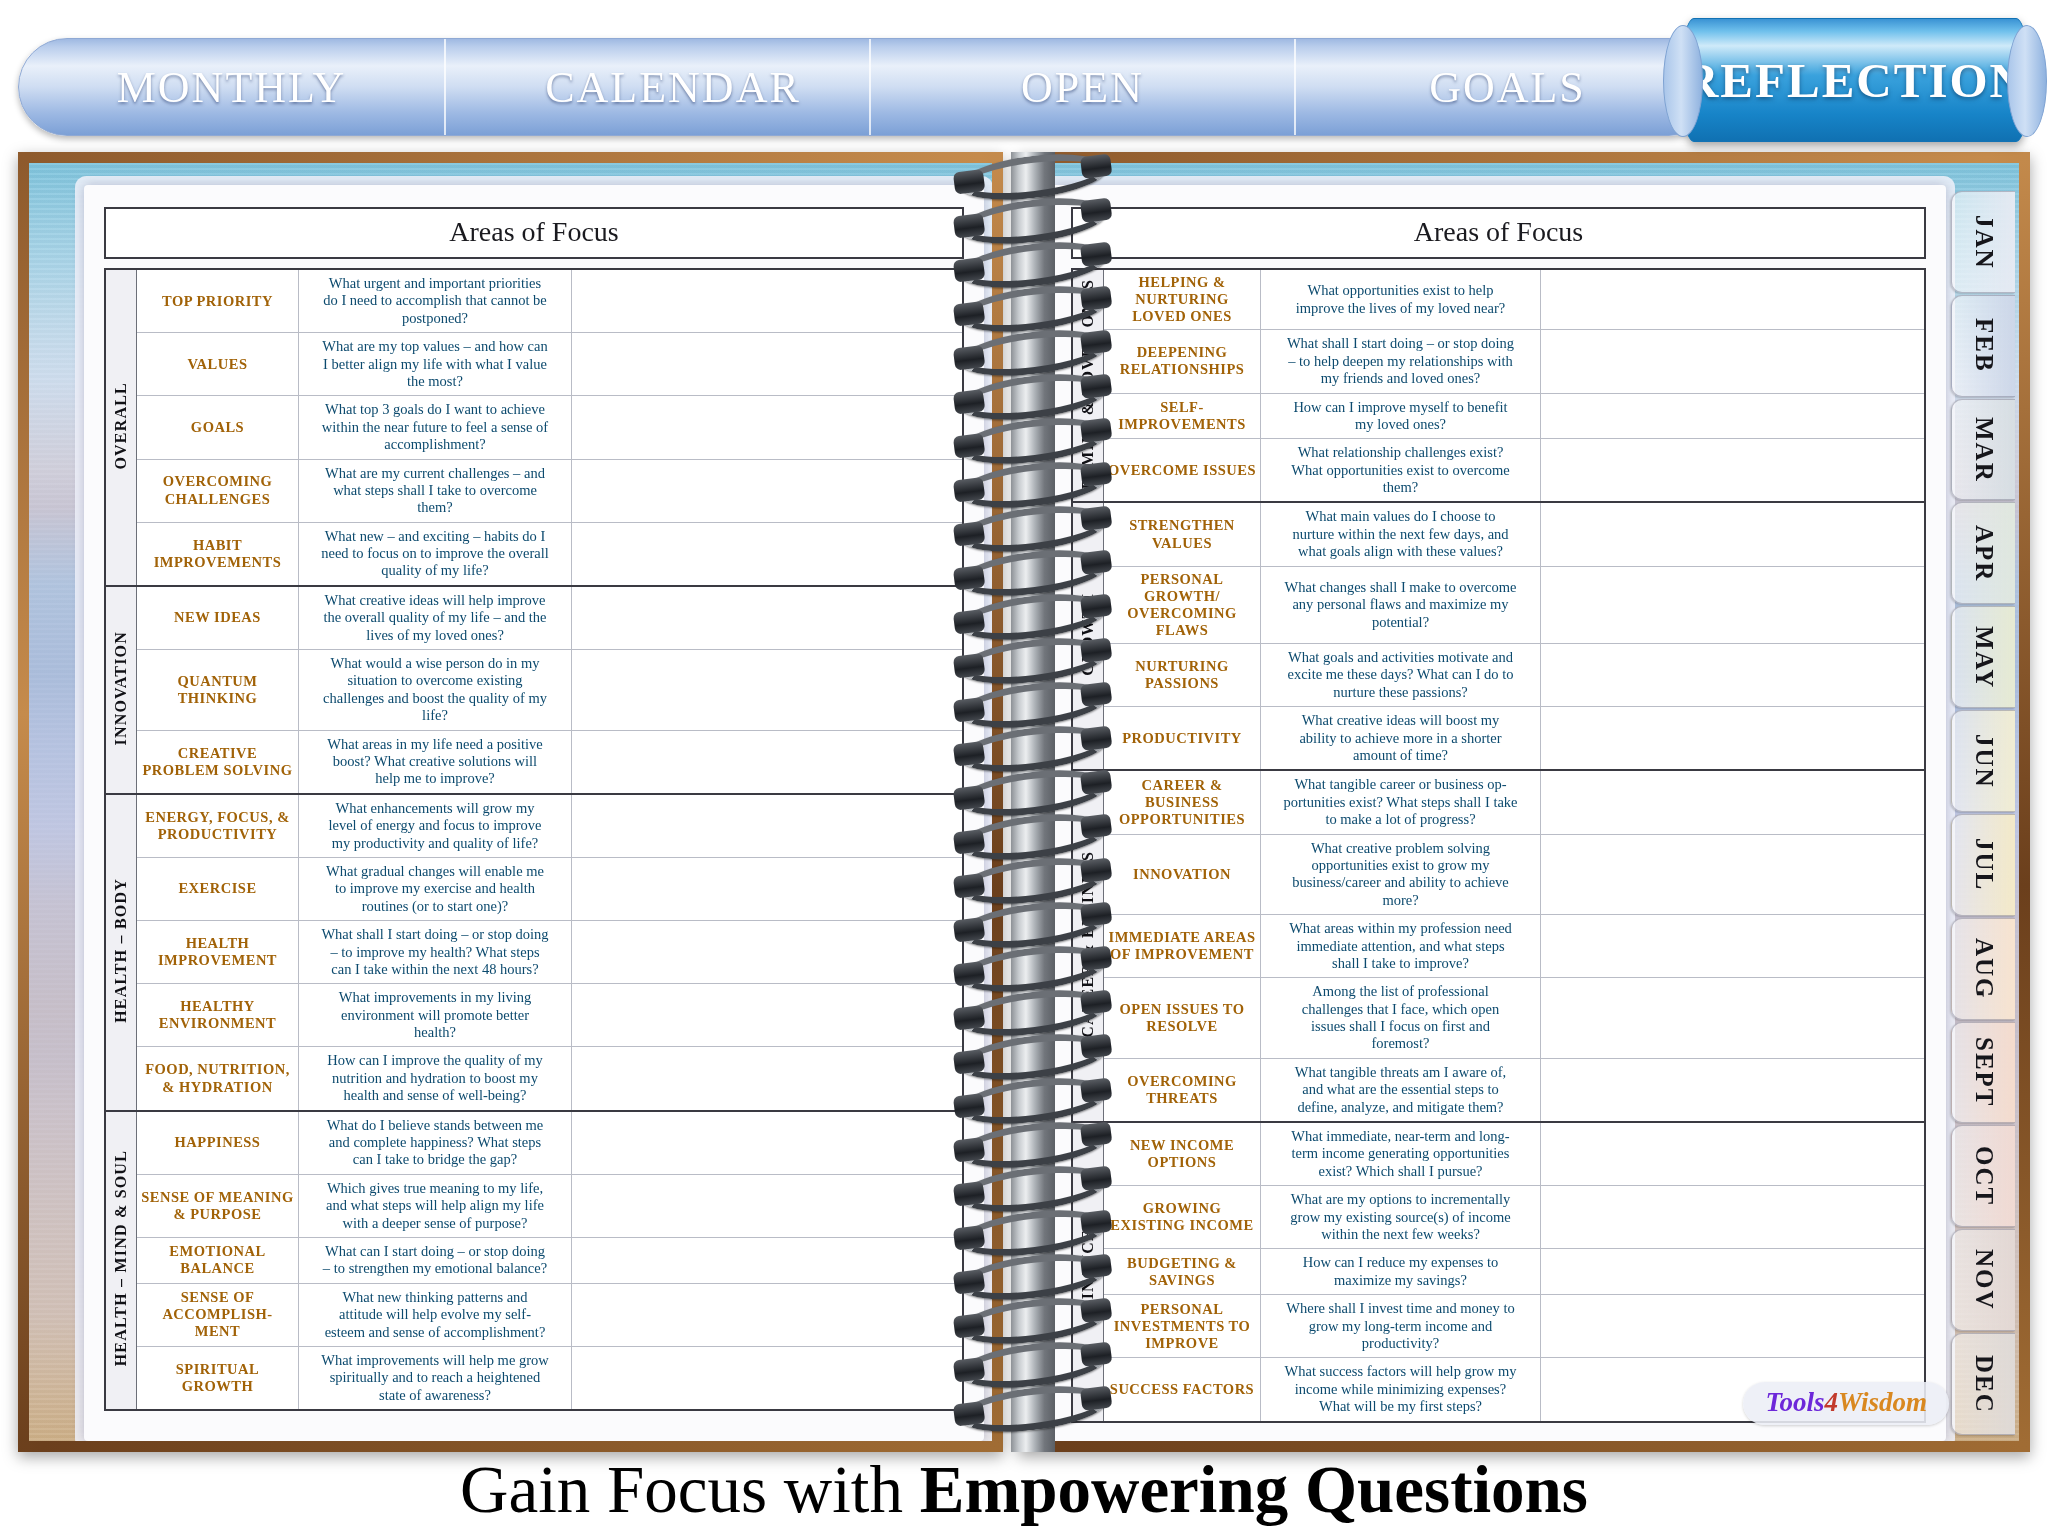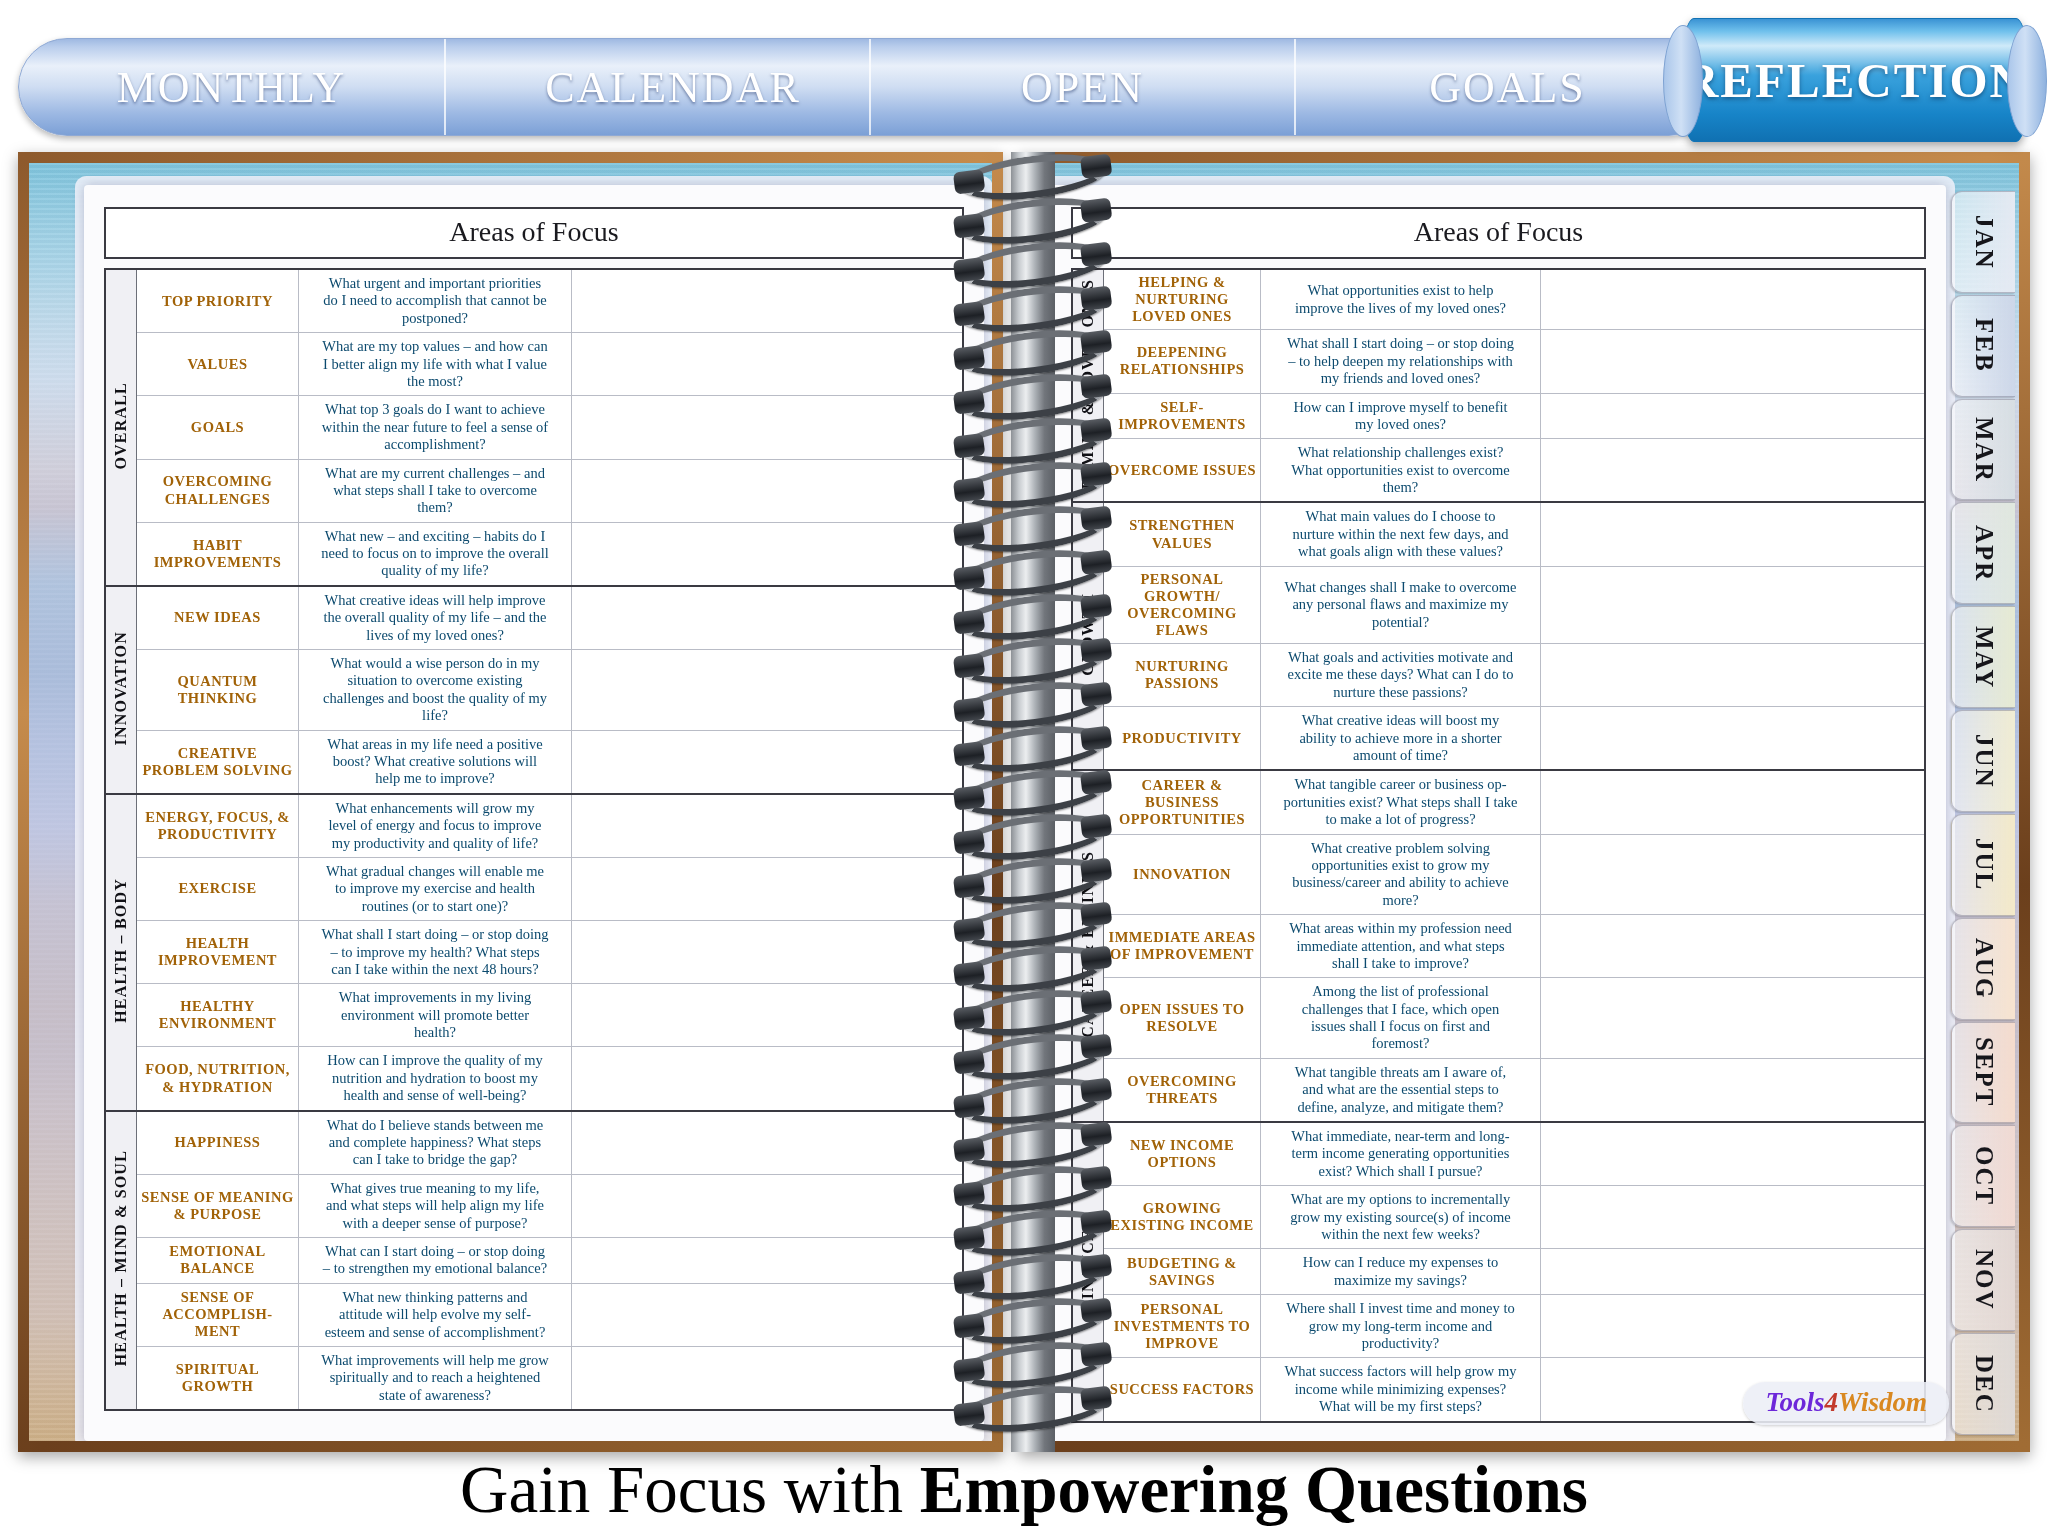--- a/index.html
+++ b/index.html
@@ -393,21 +393,21 @@
                 <td class="blank"></td>
               </tr>
               <tr class="secstart">
                 <td class="grp" rowspan="5"><span>HEALTH – MIND &amp; SOUL</span></td>
                 <td class="area">HAPPINESS</td>
                 <td class="q">What do I believe stands between me and complete happiness? What steps can I take to bridge the gap?</td>
                 <td class="blank"></td>
               </tr>
               <tr>
                 <td class="area">SENSE OF MEANING &amp; PURPOSE</td>
-                <td class="q">What gives true meaning to my life, and what steps will help align my life with a deeper sense of purpose?</td>
+                <td class="q">Which gives true meaning to my life, and what steps will help align my life with a deeper sense of purpose?</td>
                 <td class="blank"></td>
               </tr>
               <tr>
                 <td class="area">EMOTIONAL BALANCE</td>
                 <td class="q">What can I start doing – or stop doing – to strengthen my emotional balance?</td>
                 <td class="blank"></td>
               </tr>
               <tr>
                 <td class="area">SENSE OF ACCOMPLISH-MENT</td>
                 <td class="q">What new thinking patterns and attitude will help evolve my self-esteem and sense of accomplishment?</td>
@@ -428,21 +428,21 @@
     <div class="beach"></div>
     <div class="lilac"></div>
     <div class="paper" id="right-paper">
       <div class="sheet">
         <div class="aof-header">Areas of Focus</div>
         <table class="focus" id="right-table">
             <tbody>
               <tr class="secstart">
                 <td class="grp" rowspan="4"><span>FAMILY &amp; LOVED ONES</span></td>
                 <td class="area">HELPING &amp; NURTURING LOVED ONES</td>
-                <td class="q">What opportunities exist to help improve the lives of my loved ones?</td>
+                <td class="q">What opportunities exist to help improve the lives of my loved near?</td>
                 <td class="blank"></td>
               </tr>
               <tr>
                 <td class="area">DEEPENING RELATIONSHIPS</td>
                 <td class="q">What shall I start doing – or stop doing – to help deepen my relationships with my friends and loved ones?</td>
                 <td class="blank"></td>
               </tr>
               <tr>
                 <td class="area">SELF-IMPROVEMENTS</td>
                 <td class="q">How can I improve myself to benefit my loved ones?</td>

